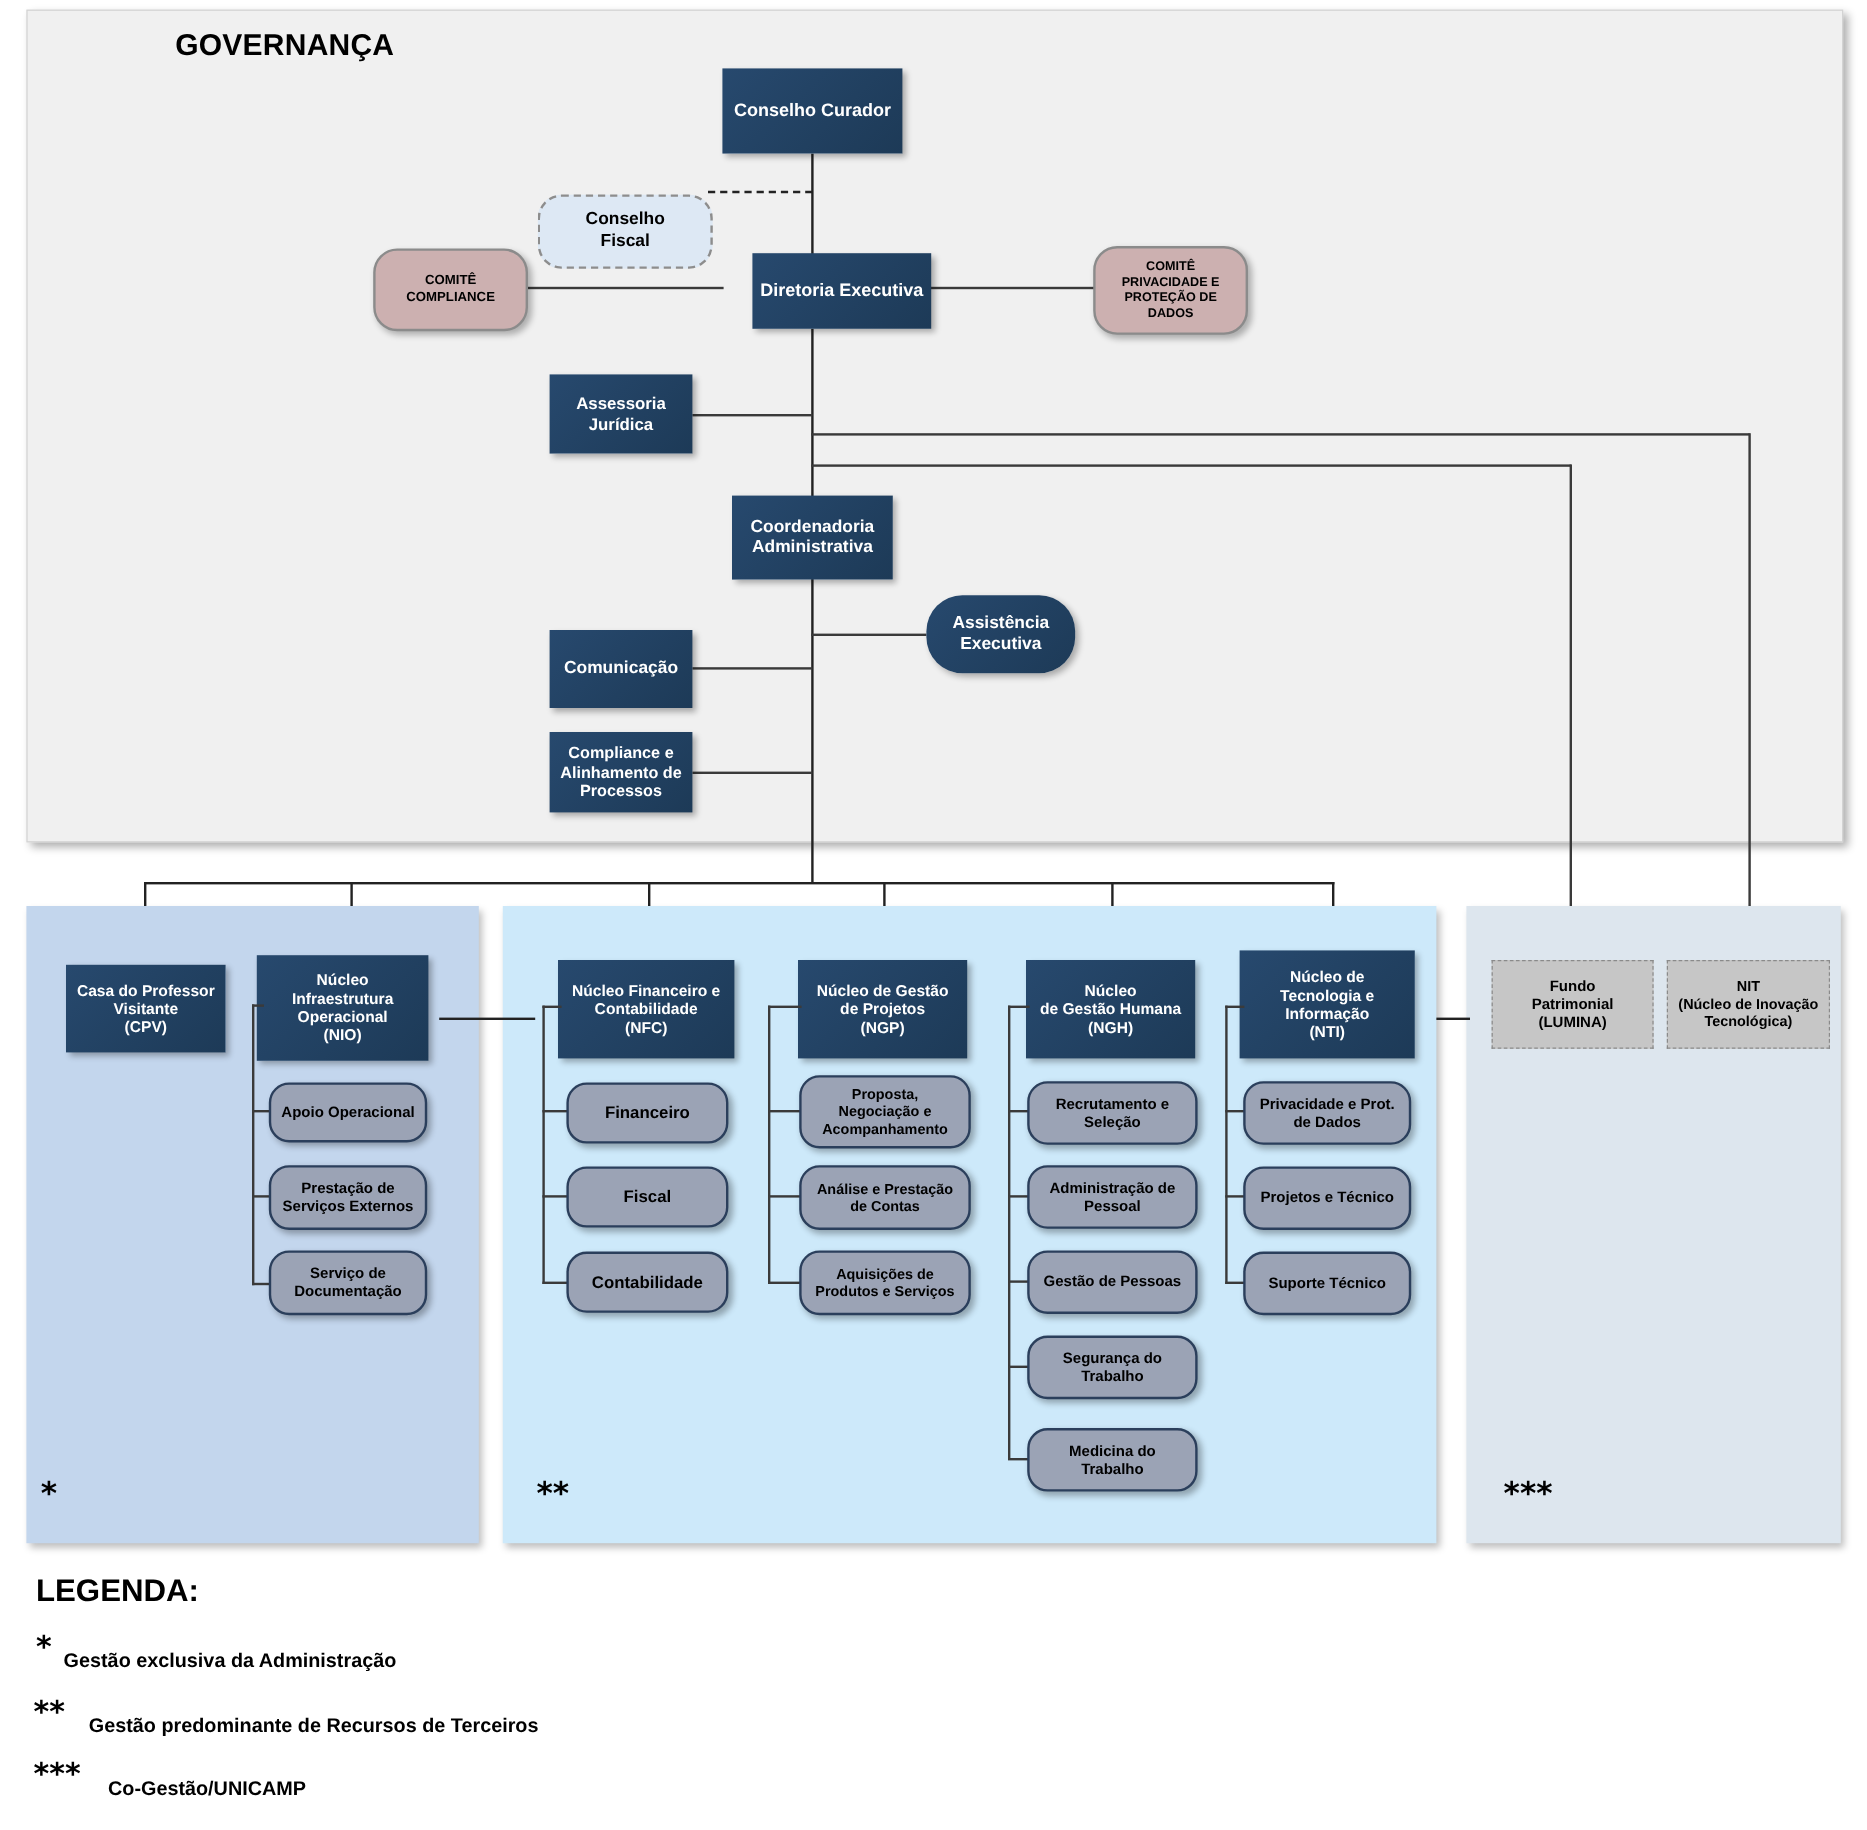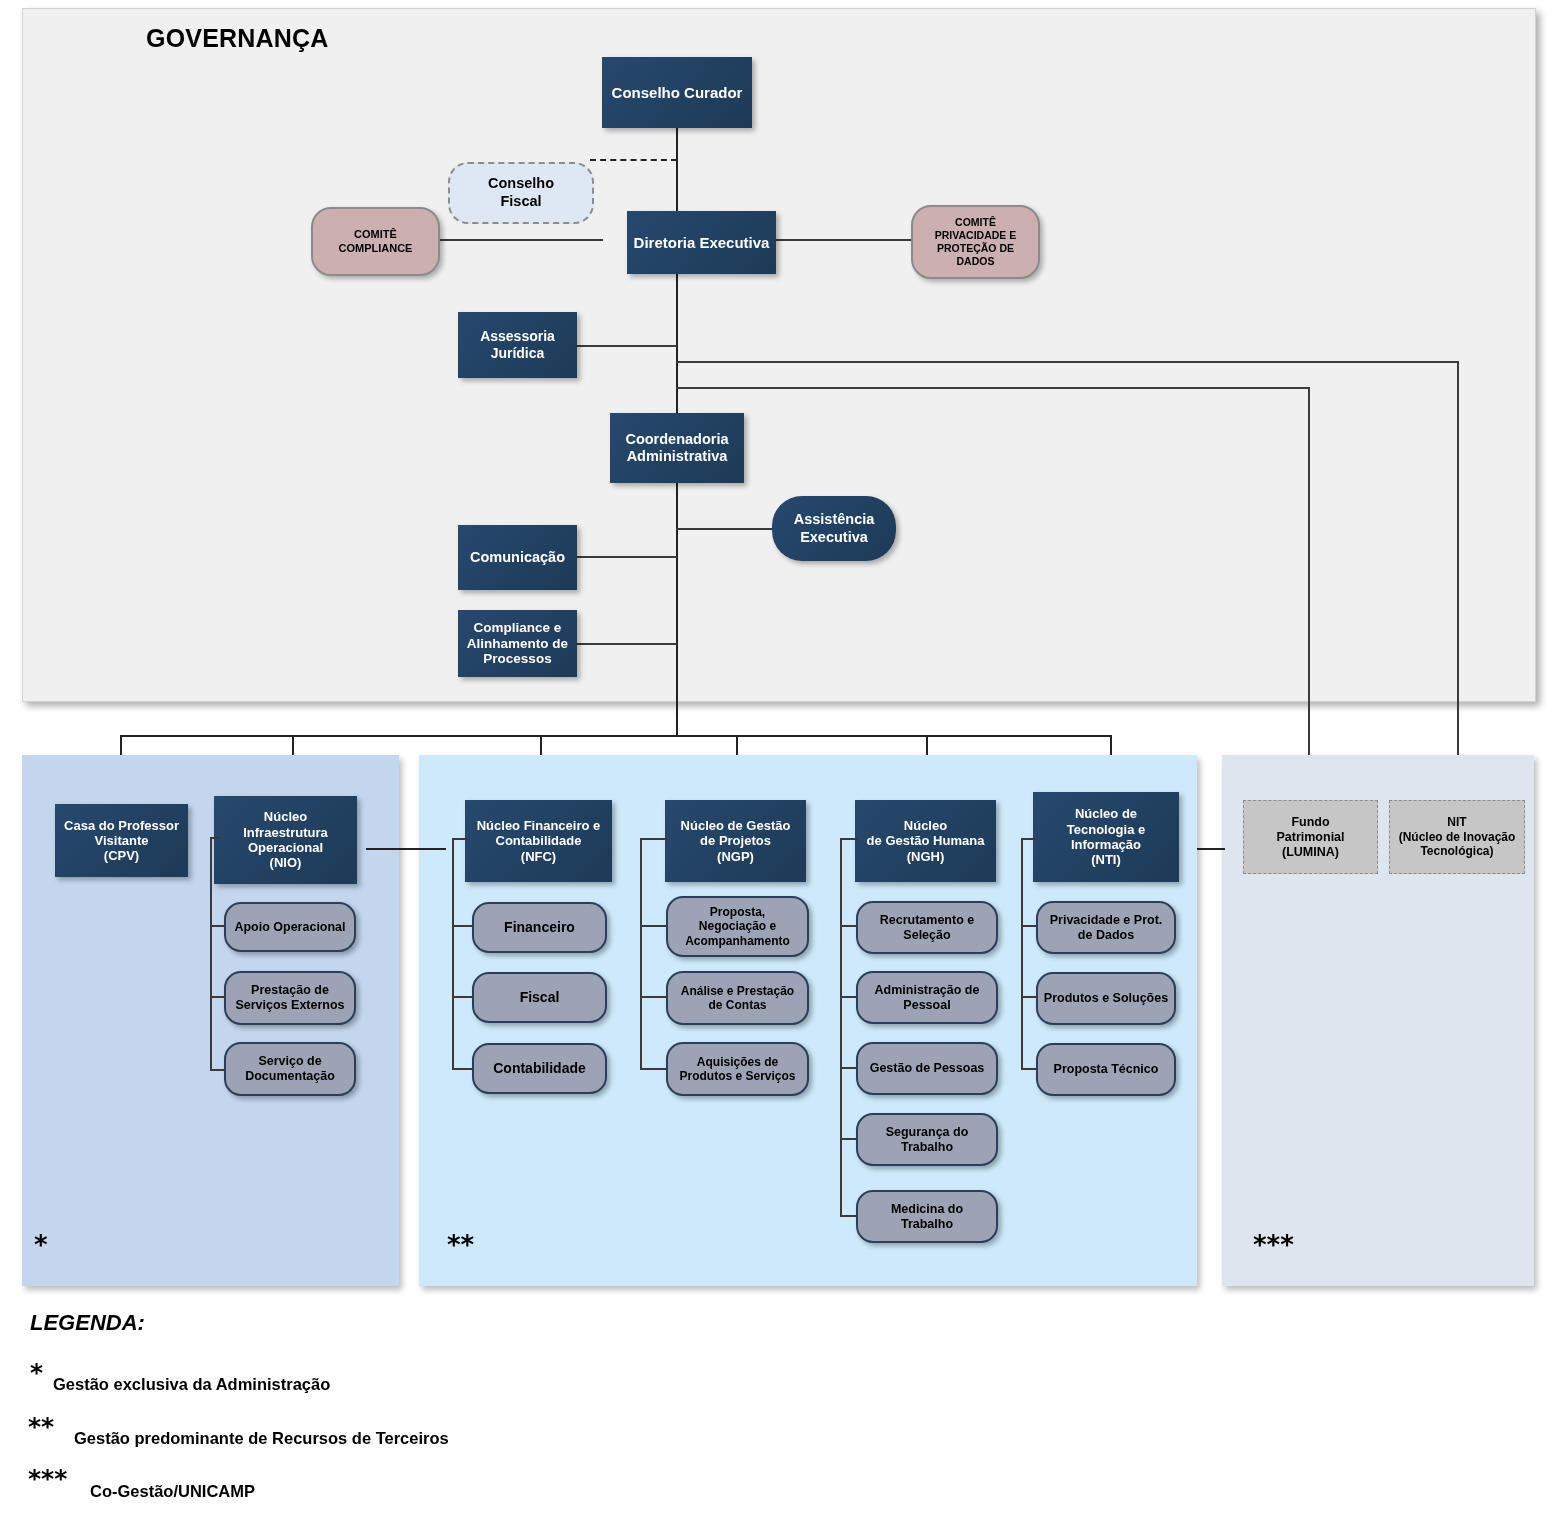--- a/index.html
+++ b/index.html
@@ -50,22 +50,22 @@
 
   
   .ln{position:absolute;background:#3a3a3a;}
   .lv{width:1.6px;}
   .lh{height:1.6px;}
   .lv-dark{width:2px;background:#222;}
   .lh-dark{height:2px;background:#222;}
   .dashed-h{position:absolute;height:0;border-top:2px dashed #222;}
 
   
-  .legend-title{position:absolute;left:30px;top:1310px;font-size:22px;
-                font-weight:bold;color:#000;font-style:italic;}
+  .legend-title{position:absolute;left:30px;top:1310px;font-size:26px;
+                font-weight:bold;color:#000;}
   .lg-star{position:absolute;font-size:25px;font-weight:bold;color:#000;
            font-family:"DejaVu Sans",sans-serif;}
   .lg-text{position:absolute;font-size:16.5px;font-weight:bold;color:#000;}
 </style>
 </head>
 <body>
 
 <div id="root">
 
   <div class="gov-panel"></div>
@@ -282,24 +282,24 @@
   <div class="ln lh" style="left:1021px;top:838px;width:16px;"></div>
   <div class="ln lh" style="left:1021px;top:925px;width:20px;"></div>
   <div class="ln lh" style="left:1021px;top:996px;width:20px;"></div>
   <div class="ln lh" style="left:1021px;top:1068px;width:20px;"></div>
 
   <div class="pill" style="left:1036px;top:901px;width:136px;height:49px;font-size:12.5px;white-space:pre-line;">
     <span>Privacidade e Prot.
 de Dados</span>
   </div>
   <div class="pill" style="left:1036px;top:972px;width:136px;height:49px;font-size:12.5px;">
-    <span>Produtos e Soluções</span>
+    <span>Projetos e Técnico</span>
   </div>
   <div class="pill" style="left:1036px;top:1043px;width:136px;height:49px;font-size:12.5px;">
-    <span>Proposta Técnico</span>
+    <span>Suporte Técnico</span>
   </div>
 
   <div class="dashbox" style="left:1243px;top:800px;width:133px;height:72px;white-space:pre-line;">
     <span>Fundo
 Patrimonial
 (LUMINA)</span>
   </div>
   <div class="dashbox" style="left:1389px;top:800px;width:134px;height:72px;white-space:pre-line;font-size:12px;">
     <span>NIT
 (Núcleo de Inovação

